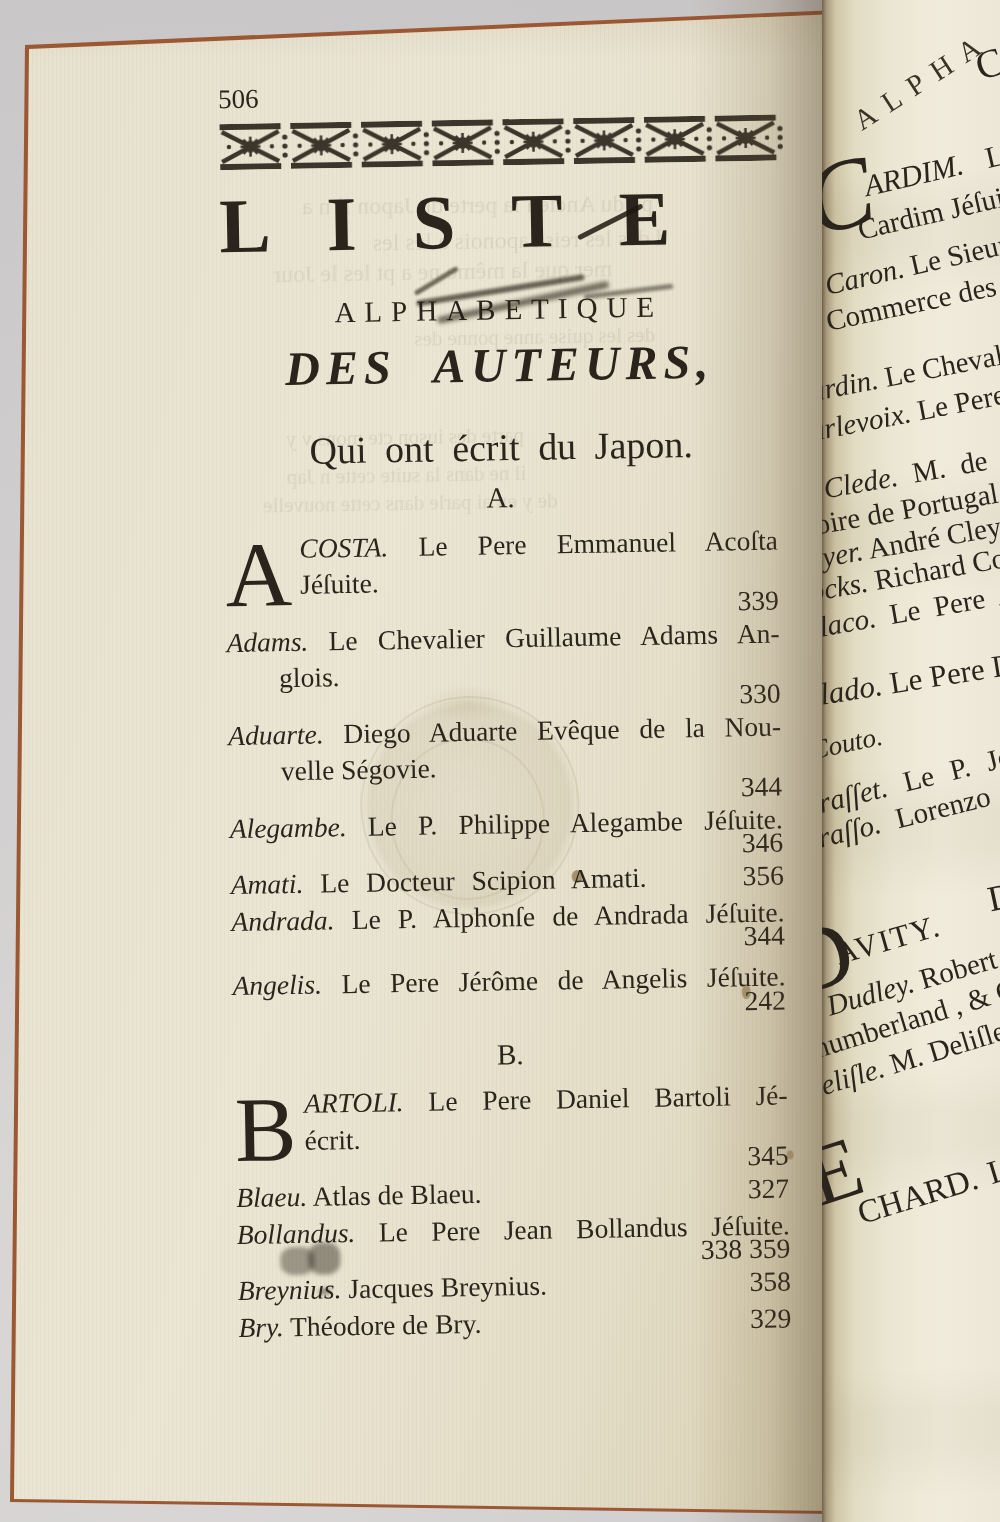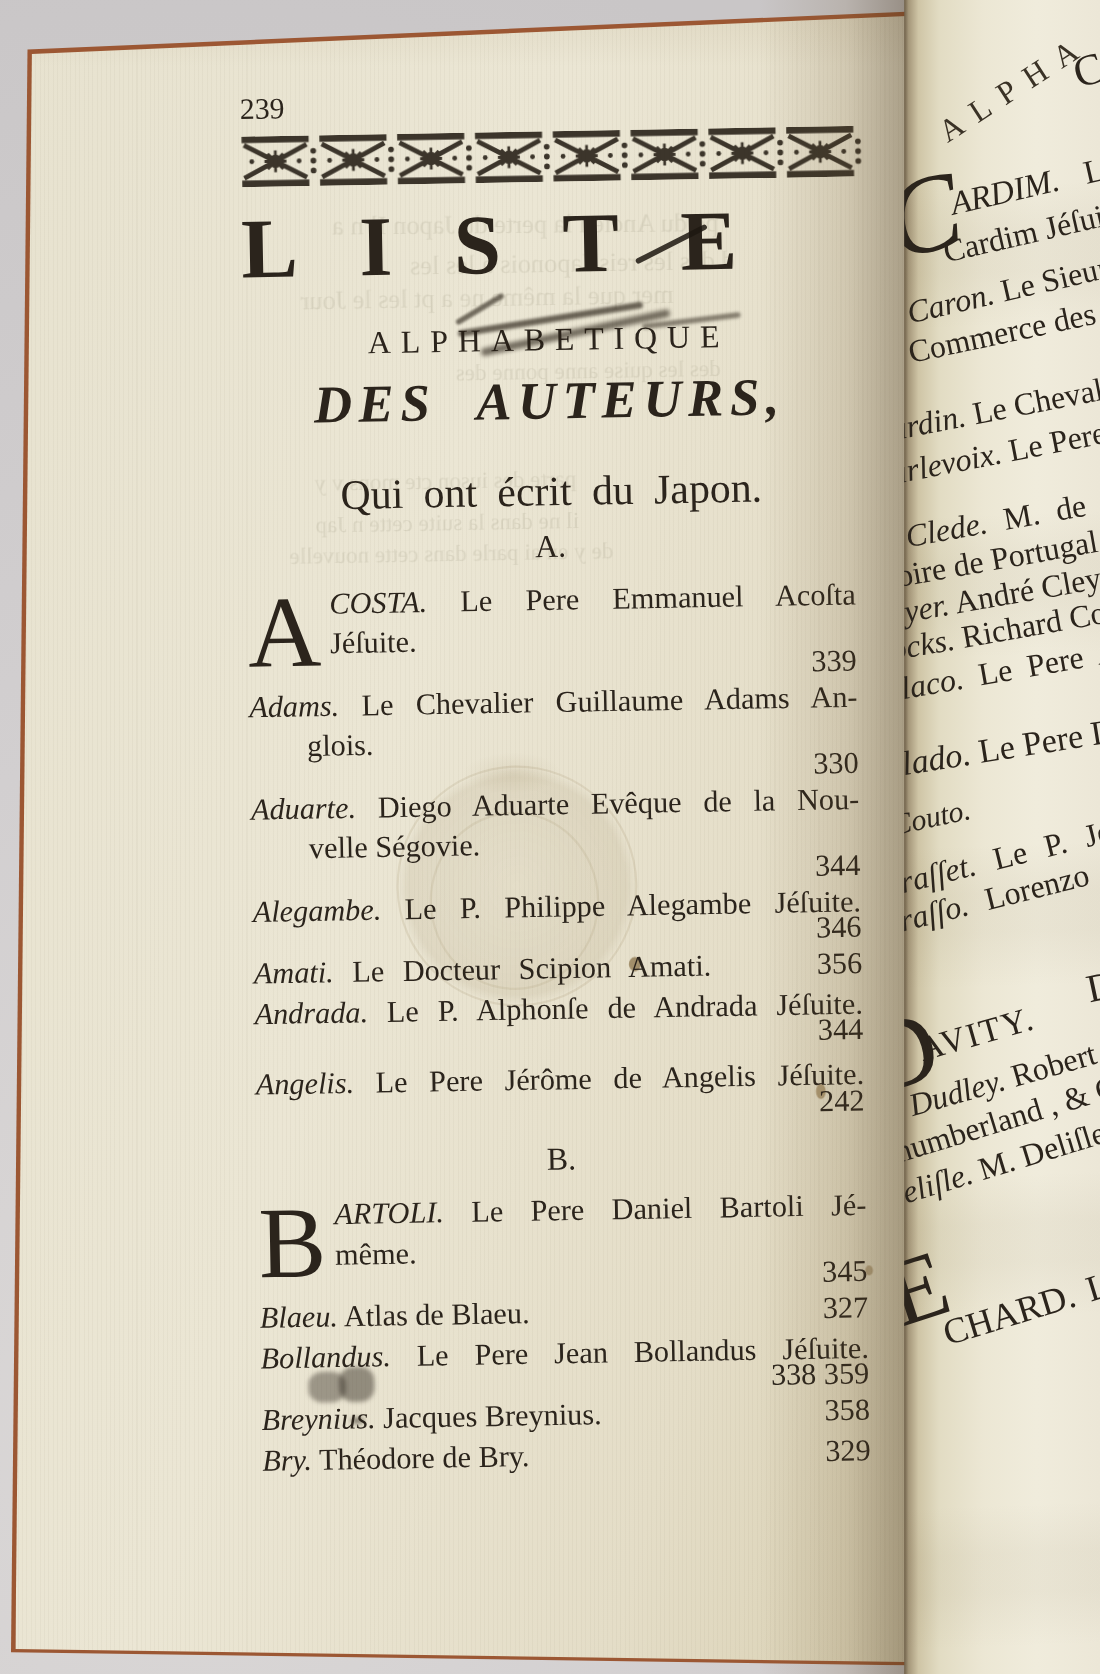--- a/index.html
+++ b/index.html
@@ -72,21 +72,21 @@
     <div id="bleed-host">
         <div class="bleed" style="left: 320px; top: 196px; transform: rotate(0.5deg) scaleX(-1);">pe du Ancien la perte du Japon Il n a</div>
         <div class="bleed" style="left: 390px; top: 232px; transform: scaleX(-1);">d des les reis Japonois a les les</div>
         <div class="bleed" style="left: 290px; top: 262px; transform: scaleX(-1);">mer que la même ne a pt les le Jour</div>
         <div class="bleed" style="left: 430px; top: 330px; font-size: 21px; transform: scaleX(-1);">des les quise anne ponne des</div>
         <div class="bleed" style="left: 300px; top: 428px; font-size: 21px; transform: scaleX(-1);">parte des iuson cte mons v y</div>
         <div class="bleed" style="left: 300px; top: 466px; font-size: 21px; transform: scaleX(-1);">il ne dans la suite cette n Jap</div>
         <div class="bleed" style="left: 276px; top: 494px; font-size: 21px; transform: scaleX(-1);">de y en ai parle dans cette nouvelle</div>
       </div>
 
-    <div class="pagenum">239</div>
+    <div class="pagenum">506</div>
 
     <svg class="ornament" width="566" height="46" viewBox="0 0 566 46">
       <defs>
         <pattern id="orn" width="70.75" height="46" patternUnits="userSpaceOnUse">
           <g fill="#241d14" stroke="#241d14">
             <rect x="2" y="0" width="61" height="6" stroke="none"></rect>
             <rect x="2" y="40" width="61" height="6" stroke="none"></rect>
             <path d="M4,8 L61,38 M61,8 L4,38" stroke-width="4.5" fill="none"></path>
             <circle cx="32.5" cy="23" r="6" stroke="none"></circle>
             <g fill="none" stroke-width="2.5">
@@ -156,21 +156,21 @@
           <div class="numline num">344</div>
         </div>
         <div class="entry gap">
           <div class="line j"><span class="lead">Angelis.</span><span> Le Pere Jérôme de Angelis Jéſuite.</span></div>
           <div class="numline num">242</div>
         </div>
         <div class="sect-head mt2">B.</div>
         <div class="entry">
           <span class="drop">B</span>
           <div class="line j"><span class="lead">ARTOLI.</span><span> Le Pere Daniel Bartoli Jé-</span></div>
-          <div class="line"><span>même.</span></div>
+          <div class="line"><span>écrit.</span></div>
           <div class="numline num">345</div>
         </div>
         <div class="entry">
           <div class="line"><span class="num fr">327</span><span class="lead">Blaeu.</span><span> Atlas de Blaeu.</span></div>
         </div>
         <div class="entry">
           <div class="line j"><span class="lead">Bollandus.</span><span> Le Pere Jean Bollandus Jéſuite.</span></div>
           <div class="numline num">338 359</div>
         </div>
         <div class="entry">

